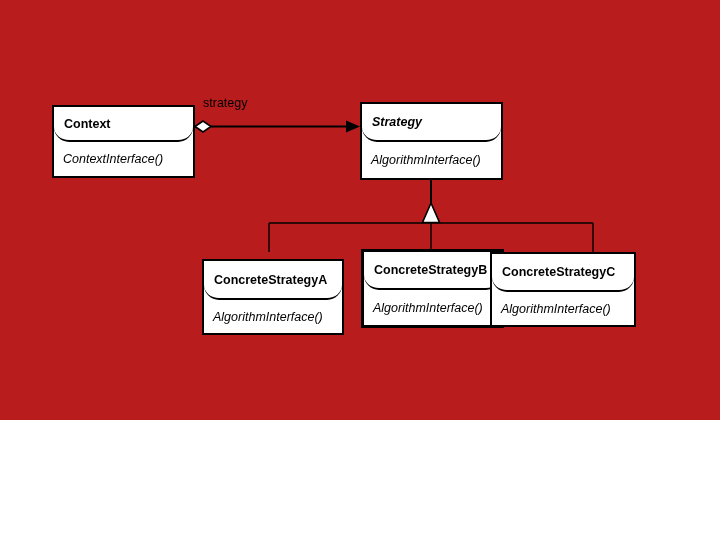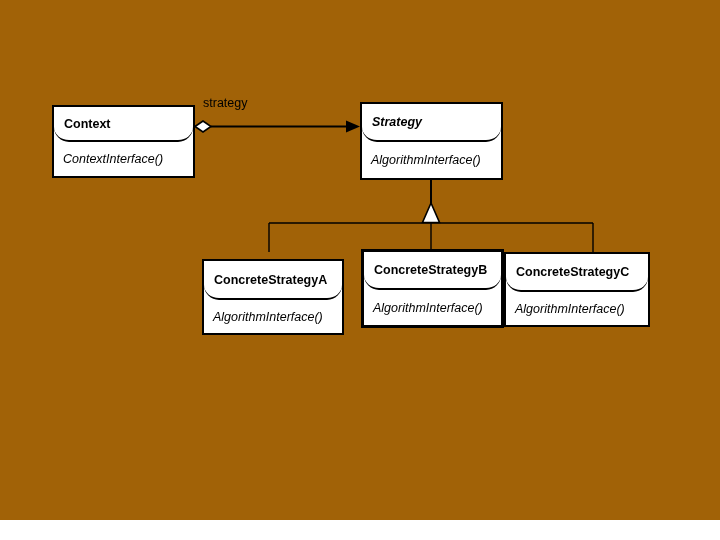--- a/index.html
+++ b/index.html
@@ -1,20 +1,20 @@
 <!DOCTYPE html>
 <html><head>
 <meta charset="utf-8">
 <style>
   html, body { margin: 0; padding: 0; background: #ffffff; }
   .canvas {
     position: relative;
     width: 720px;
-    height: 520px;
-    background: #a16207;
+    height: 420px;
+    background: #b91c1c;
     overflow: hidden;
     font-family: "Liberation Sans", sans-serif;
     color: #000000;
   }
   .connectors {
     position: absolute;
     left: 0; top: 0;
     width: 720px; height: 540px;
   }
   .uml-class {
@@ -48,21 +48,21 @@
   
   .box-context  { left:  52px; top: 105px; width: 143px; height: 73px; }
   .box-context  .uml-title { height: 35px; }
   .box-strategy { left: 360px; top: 102px; width: 143px; height: 78px; }
   .box-strategy .uml-title { height: 38px; }
   .box-strategy .uml-title, .box-strategy .uml-methods { font-style: italic; }
   .box-ca { left: 202px; top: 259px; width: 142px; height: 76px; }
   .box-ca .uml-title { height: 39px; }
   .box-cb { left: 361px; top: 249px; width: 143px; height: 79px; border-width: 3px; }
   .box-cb .uml-title { height: 38px; }
-  .box-cc { left: 504px; top: 252px; width: 146px; height: 75px; justify-content: center; }
+  .box-cc { left: 490px; top: 252px; width: 146px; height: 75px; justify-content: center; }
   .box-cc .uml-title { height: 38px; }
   .assoc-label {
     position: absolute;
     left: 203px; top: 96px;
     font-size: 12.5px;
     line-height: 15px;
   }
 </style>
 </head>
 <body>

